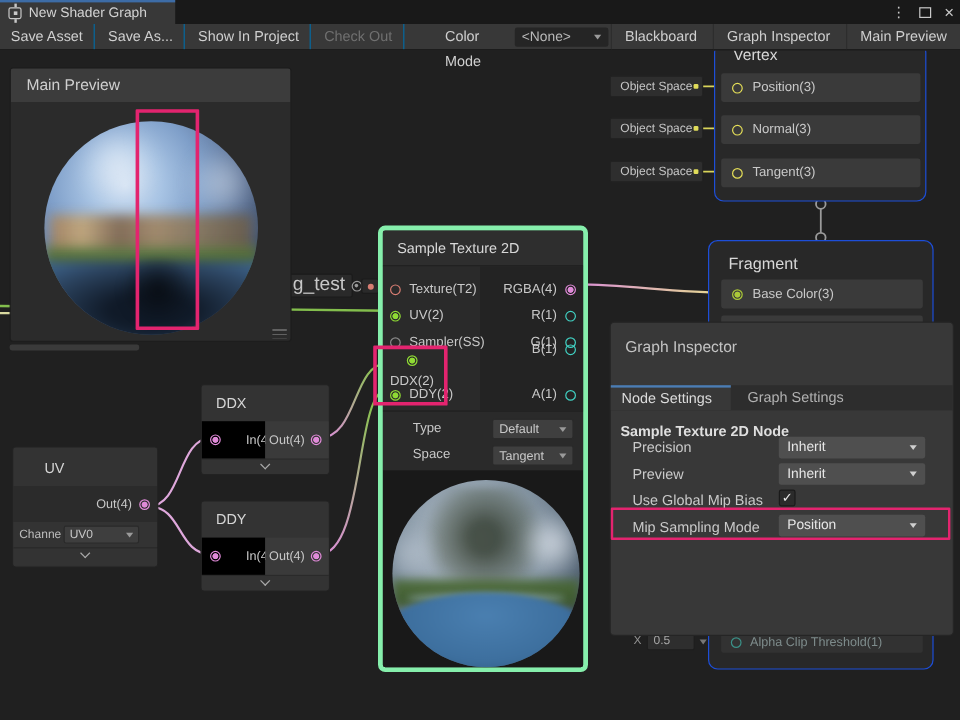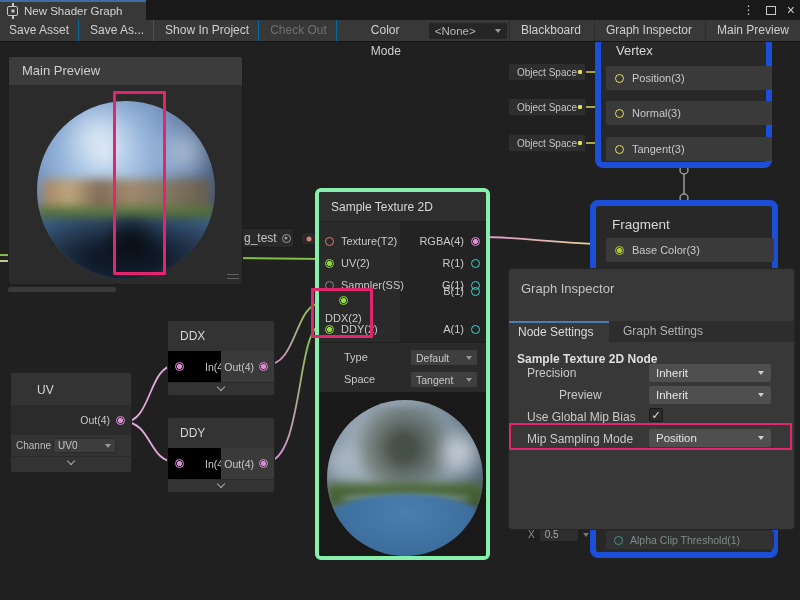--- a/index.html
+++ b/index.html
@@ -30,21 +30,21 @@
   .cm-dd { margin:3px 0 0 8px; width:94px; height:16px; background:#252525; border-radius:2px;
     display:flex; align-items:center; padding:0 6px; color:#b8b8b8; font-size:11.5px; }
   .spacer { flex:1; }
   .caret { width:0; height:0; border-left:3.5px solid transparent; border-right:3.5px solid transparent;
     border-top:4.5px solid #9a9a9a; margin-left:auto; flex:none; }
 
   
   #canvas { position:absolute; left:0; top:42px; width:800px; height:558px; background:#202020; overflow:hidden; }
   #wires { position:absolute; left:0; top:0; z-index:1; }
 
-  .node { position:absolute; background:#282828; border:6px solid #1d4ed8; border-radius:8px; z-index:2; }
+  .node { position:absolute; background:#282828; border:1px solid #1d4ed8; border-radius:8px; z-index:2; }
   .node-title { font-size:13px; color:#d8d8d8; }
 
   
   .blk-row { position:absolute; left:5px; width:166px; height:24px; background:#3a3a3a; border-radius:2px;
     display:flex; align-items:center; gap:8px; padding-left:9px; font-size:11px; color:#c9c9c9; }
   .port { width:9px; height:9px; border:1.5px solid var(--pc); border-radius:50%; flex:none; background:transparent; }
   .port.fill { background:radial-gradient(circle at 50% 50%, var(--pc) 0 2.2px, transparent 2.8px); }
   .v1 { --pc:#41d0c2; } .v2 { --pc:#8fdb34; } .v3 { --pc:#e4de58; } .v3g { --pc:#abc838; }
   .v4 { --pc:#e08ad8; } .tex { --pc:#d77d72; } .ss { --pc:#8a8a8a; }
 
@@ -93,21 +93,21 @@
   .uv-outrow { height:30px; background:#2b2b2b; display:flex; align-items:center; justify-content:flex-end;
     gap:6px; padding-right:6px; font-size:10.5px; color:#c9c9c9; }
   .uv-chrow { height:21px; background:#333; display:flex; align-items:center; padding-left:5px;
     font-size:10px; color:#bdbdbd; }
   .uv-dd { width:63px; height:15px; margin-left:2px; background:#3e3e3e; border:1px solid #2a2a2a;
     border-radius:2px; display:flex; align-items:center; padding:0 4px; font-size:10px; color:#c8c8c8; }
 
   
   .prop-node { position:absolute; left:236px; top:186px; width:58px; height:20px; background:#2a2a2a;
     border:1px solid #1b1b1b; border-radius:2px; z-index:2; display:flex; align-items:center;
-    padding-left:7px; gap:5px; font-size:12px; color:#c8c8c8; }
+    padding-left:7px; gap:5px; font-size:16px; color:#c8c8c8; }
   .prop-badge { width:9px; height:9px; border:1px solid #9a9a9a; border-radius:50%; position:relative; flex:none; }
   .prop-badge i { position:absolute; left:50%; top:50%; transform:translate(-50%,-50%); width:3px; height:3px;
     background:#9a9a9a; border-radius:50%; }
   .prop-stub { position:absolute; left:301px; top:190px; width:15px; height:13px; background:#2a2a2a;
     border:1px solid #1b1b1b; border-radius:2px; z-index:2; }
   .prop-stub i { position:absolute; left:50%; top:50%; transform:translate(-50%,-50%); width:5px; height:5px;
     background:#d77d72; border-radius:50%; }
 
   
   .mp-panel { position:absolute; left:8px; top:14px; width:235px; height:229px; z-index:4;
@@ -448,21 +448,21 @@
       <div class="gi-tab">Graph Settings</div>
     </div>
     <div class="gi-section">Sample Texture 2D Node</div>
 
     <span class="gi-label" style="top:97px;">Precision</span>
     <div class="gi-dd" style="top:95px;">
       <span>Inherit</span>
       <span class="caret"></span>
     </div>
 
-    <span class="gi-label" style="top:119px;margin-left:32px;">Preview</span>
+    <span class="gi-label" style="top:119px;">Preview</span>
     <div class="gi-dd" style="top:117px;">
       <span>Inherit</span>
       <span class="caret"></span>
     </div>
 
     <span class="gi-label" style="top:141px;">Use Global Mip Bias</span>
     <div class="gi-check" style="top:139px;">✓</div>
 
     <span class="gi-label" style="top:163px;">Mip Sampling Mode</span>
     <div class="gi-dd" style="top:160px;">

